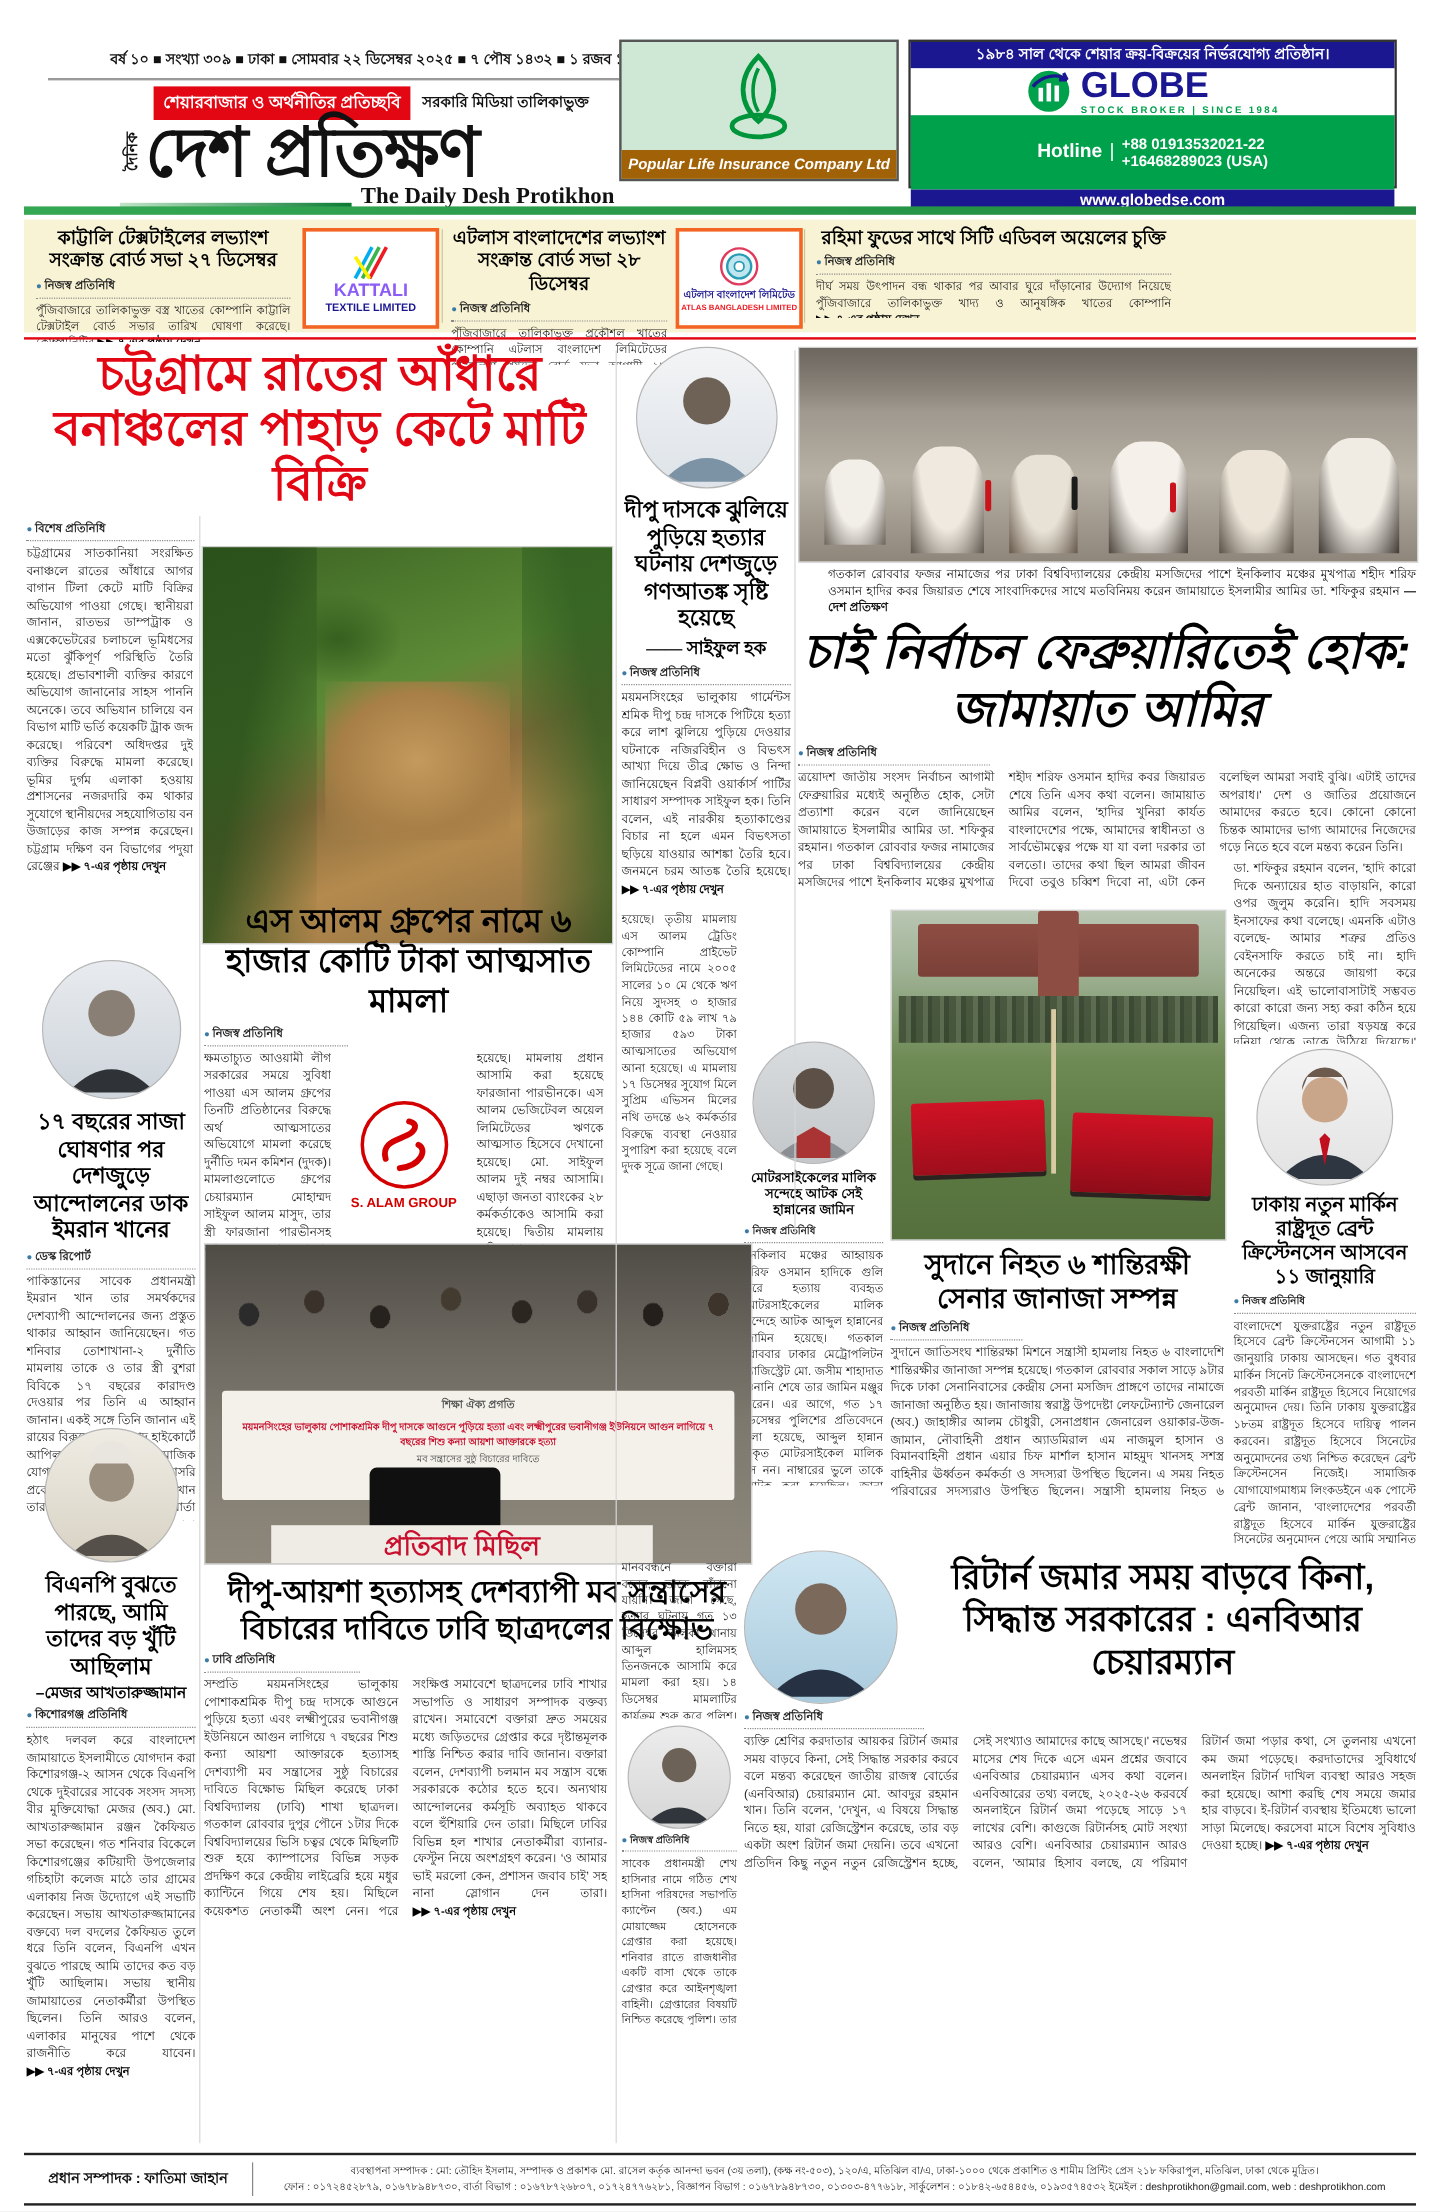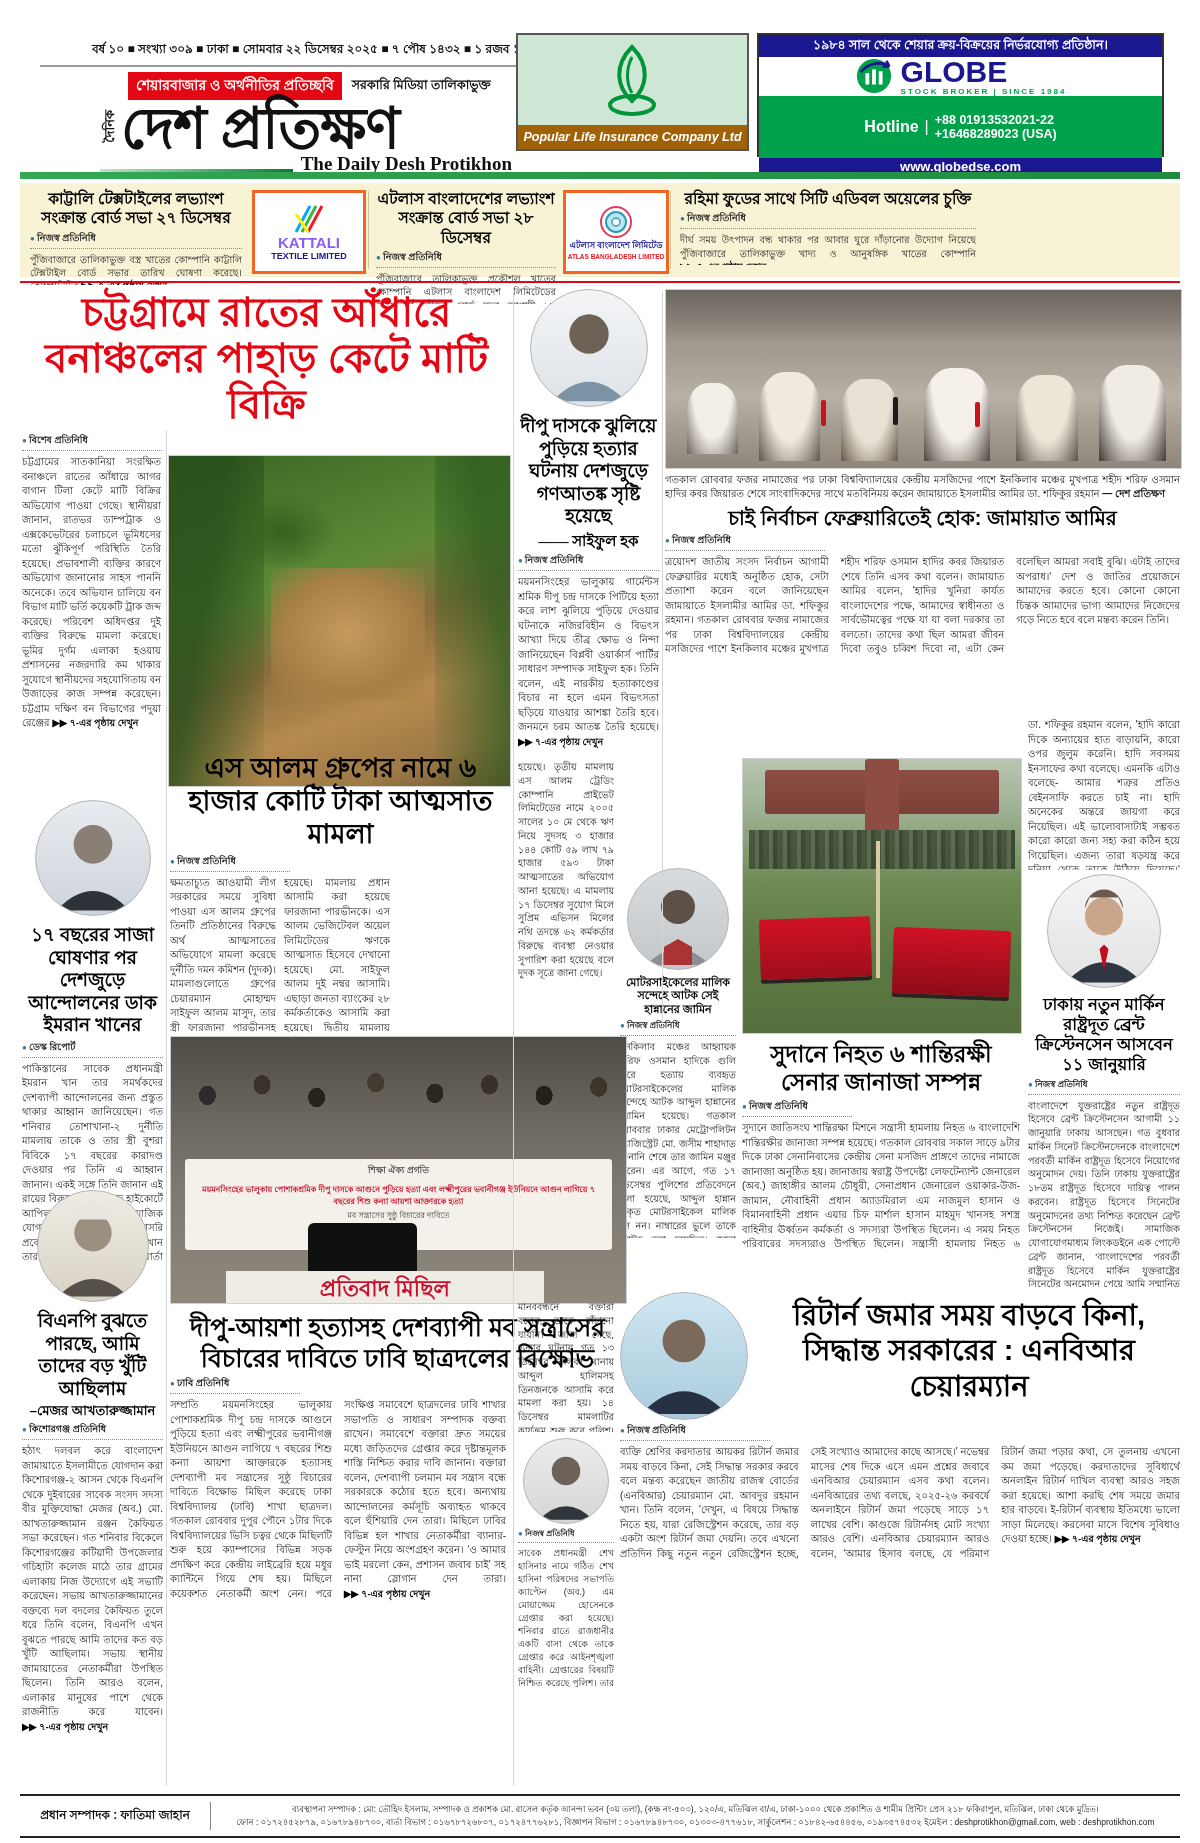--- a/index.html
+++ b/index.html
@@ -15,21 +15,21 @@
   .body-txt{font-size:10px;line-height:1.45;text-align:justify;color:#1c1c1c;overflow:hidden;}
   .see{font-weight:bold;font-size:9.5px;color:#000;white-space:nowrap;}
   .portrait{border-radius:50%;overflow:hidden;border:1px solid #b5b5b5;margin:0 auto;display:block;}
   .photo{overflow:hidden;position:relative;border:1px solid #cfcfcf;}
   .cols3{column-count:3;column-gap:12px;}
   .cols2{column-count:2;column-gap:12px;}
   .vsep{width:1px;background:#d6d6d6;}
   .logo-box{background:#fff;border:3px solid #f26522;display:flex;align-items:center;justify-content:center;flex-direction:column;overflow:hidden;}
   .brief-title{font-size:15.5px;font-weight:bold;text-align:center;line-height:1.25;color:#000;}
   .brief-body{font-size:9.5px;line-height:1.4;text-align:justify;color:#222;overflow:hidden;}
-  .caption{font-size:10px;line-height:1.35;text-align:justify;color:#111;font-weight:500;}
+  .caption{font-size:10px;line-height:1.35;text-align:justify;color:#111;font-weight:500;margin-left:25px;}
 </style>
 </head>
 <body>
 
 <div id="page">
 
   <div class="abs" style="left:40px;top:40px;width:556px;">
     <div class="center" style="font-size:12px;font-weight:bold;">বর্ষ ১০ ■ সংখ্যা ৩০৯ ■ ঢাকা ■ সোমবার ২২ ডিসেম্বর ২০২৫ ■ ৭ পৌষ ১৪৩২ ■ ১ রজব ১৪৪৭</div>
     <div style="border-bottom:2px solid #9a9a9a;margin-top:5px;"></div>
   </div>
@@ -186,21 +186,21 @@
       <div class="abs" style="left:84%;top:42%;width:13%;height:54%;background:radial-gradient(ellipse at top,#f0ece4 55%,#3f3a34 100%);border-radius:40% 40% 0 0;"></div>
       <div class="abs" style="left:30%;top:62%;width:5px;height:26px;background:#c9141c;border-radius:2px;"></div>
       <div class="abs" style="left:44%;top:60%;width:5px;height:28px;background:#1b1b1b;border-radius:2px;"></div>
       <div class="abs" style="left:60%;top:63%;width:5px;height:25px;background:#c9141c;border-radius:2px;"></div>
       <div class="abs" style="left:0;top:0;width:100%;height:30%;background:linear-gradient(180deg,#6d675f,transparent);"></div>
     </div>
     <div class="caption" style="margin-top:4px;">
       <span>গতকাল রোববার ফজর নামাজের পর ঢাকা বিশ্ববিদ্যালয়ের কেন্দ্রীয় মসজিদের পাশে ইনকিলাব মঞ্চের মুখপাত্র শহীদ শরিফ ওসমান হাদির কবর জিয়ারত শেষে সাংবাদিকদের সাথে মতবিনিময় করেন জামায়াতে ইসলামীর আমির ডা. শফিকুর রহমান</span>
       <b><span>— দেশ প্রতিক্ষণ</span></b>
     </div>
-    <div class="hl" style="font-size:20px;margin-top:6px;">চাই নির্বাচন ফেব্রুয়ারিতেই হোক: জামায়াত আমির</div>
+    <div class="hl" style="font-size:40px;margin-top:6px;font-style:italic;">চাই নির্বাচন ফেব্রুয়ারিতেই হোক: জামায়াত আমির</div>
     <div class="byline">নিজস্ব প্রতিনিধি</div>
     <div class="dotline" style="width:160px;"></div>
     <div class="cols3 body-txt" style="height:108px;">ত্রয়োদশ জাতীয় সংসদ নির্বাচন আগামী ফেব্রুয়ারির মধ্যেই অনুষ্ঠিত হোক, সেটা প্রত্যাশা করেন বলে জানিয়েছেন জামায়াতে ইসলামীর আমির ডা. শফিকুর রহমান। গতকাল রোববার ফজর নামাজের পর ঢাকা বিশ্ববিদ্যালয়ের কেন্দ্রীয় মসজিদের পাশে ইনকিলাব মঞ্চের মুখপাত্র শহীদ শরিফ ওসমান হাদির কবর জিয়ারত শেষে তিনি এসব কথা বলেন। জামায়াত আমির বলেন, 'হাদির খুনিরা কার্যত বাংলাদেশের পক্ষে, আমাদের স্বাধীনতা ও সার্বভৌমত্বের পক্ষে যা যা বলা দরকার তা বলতো। তাদের কথা ছিল আমরা জীবন দিবো তবুও চব্বিশ দিবো না, এটা কেন বলেছিল আমরা সবাই বুঝি। এটাই তাদের অপরাধ।' দেশ ও জাতির প্রয়োজনে আমাদের করতে হবে। কোনো কোনো চিন্তক আমাদের ভাগ্য আমাদের নিজেদের গড়ে নিতে হবে বলে মন্তব্য করেন তিনি।</div>
   </div>
   <div class="abs body-txt" style="left:1028px;top:718px;width:152px;height:152px;">
     <span>ডা. শফিকুর রহমান বলেন, 'হাদি কারো দিকে অন্যায়ের হাত বাড়ায়নি, কারো ওপর জুলুম করেনি। হাদি সবসময় ইনসাফের কথা বলেছে। এমনকি এটাও বলেছে- আমার শত্রুর প্রতিও বেইনসাফি করতে চাই না। হাদি অনেকের অন্তরে জায়গা করে নিয়েছিল। এই ভালোবাসাটাই সম্ভবত কারো কারো জন্য সহ্য করা কঠিন হয়ে গিয়েছিল। এজন্য তারা ষড়যন্ত্র করে দুনিয়া থেকে তাকে উঠিয়ে দিয়েছে।' যারা বিপ্লবী তাদের খুন করে বিপ্লবের চেতনাকে খুন করা যায় না বরং সেই চেতনা আরও ছড়িয়ে পড়ে বলে মন্তব্য করেন জামায়াত আমির।</span>
     
   </div>
 
   <div class="abs" style="left:22px;top:800px;width:141px;">
@@ -236,20 +236,28 @@
       <span class="see">▶▶ ৭-এর পৃষ্ঠায় দেখুন</span>
     </div>
   </div>
 
   <div class="abs" style="left:170px;top:752px;width:341px;">
     <div class="hl" style="font-size:27px;">এস আলম গ্রুপের নামে ৬ হাজার কোটি টাকা আত্মসাত মামলা</div>
     <div class="byline">নিজস্ব প্রতিনিধি</div>
     <div class="dotline" style="width:120px;"></div>
     <div style="display:flex;gap:8px;">
       <div class="body-txt" style="width:106px;height:172px;">ক্ষমতাচ্যুত আওয়ামী লীগ সরকারের সময়ে সুবিধা পাওয়া এস আলম গ্রুপের তিনটি প্রতিষ্ঠানের বিরুদ্ধে অর্থ আত্মসাতের অভিযোগে মামলা করেছে দুর্নীতি দমন কমিশন (দুদক)। মামলাগুলোতে গ্রুপের চেয়ারম্যান মোহাম্মদ সাইফুল আলম মাসুদ, তার স্ত্রী ফারজানা পারভীনসহ ব্যাংক ও এস আলম গ্রুপের বিভিন্ন প্রতিষ্ঠানের কর্মকর্তাদের আসামি করা হয়েছে। মামলার তদন্ত সংশ্লিষ্টরা জানান, এস আলম কোল্ড রোল্ড স্টিলস লিমিটেডের নামে ২০১০ সাল থেকে চলতি বছরের এপ্রিল পর্যন্ত ঋণ নিয়ে বিপুল অঙ্কের অর্থ তুলে নেওয়া হয়।</div>
+      <div style="width:105px;display:flex;flex-direction:column;align-items:center;justify-content:center;">
+        <svg width="78" height="78" viewBox="0 0 80 80">
+          <circle cx="40" cy="40" r="36" fill="none" stroke="#d40000" stroke-width="3"></circle>
+          <path d="M24 52 C20 38 34 36 42 32 C50 28 52 22 44 20" fill="none" stroke="#d40000" stroke-width="5" stroke-linecap="round"></path>
+          <path d="M36 60 C54 58 60 44 52 40" fill="none" stroke="#d40000" stroke-width="5" stroke-linecap="round"></path>
+        </svg>
+        <div style="color:#d40000;font-weight:bold;font-size:11px;margin-top:4px;white-space:nowrap;">S. ALAM GROUP</div>
+      </div>
       <div class="body-txt" style="width:106px;height:172px;">হয়েছে। মামলায় প্রধান আসামি করা হয়েছে ফারজানা পারভীনকে। এস আলম ভেজিটেবল অয়েল লিমিটেডের ঋণকে আত্মসাত হিসেবে দেখানো হয়েছে। মো. সাইফুল আলম দুই নম্বর আসামি। এছাড়া জনতা ব্যাংকের ২৮ কর্মকর্তাকেও আসামি করা হয়েছে। দ্বিতীয় মামলায় অভিযোগ করা হয়েছে, এস আলম কোল্ড রোল্ড স্টিলস লিমিটেডের নামে ২০১০ সালের ২৬ ফেব্রুয়ারি থেকে চলতি বছরের ২ এপ্রিল পর্যন্ত ঋণ নিয়ে সুদসহ মোট ২ হাজার ২৯৭ কোটি ৭১ টাকা ৫ পয়সা আত্মসাত করা হয়েছে। এ মামলায়</div>
     </div>
   </div>
   <div class="abs body-txt" style="left:518px;top:760px;width:96px;height:268px;font-size:9.5px;">হয়েছে। তৃতীয় মামলায় এস আলম ট্রেডিং কোম্পানি প্রাইভেট লিমিটেডের নামে ২০০৫ সালের ১০ মে থেকে ঋণ নিয়ে সুদসহ ৩ হাজার ১৪৪ কোটি ৫৯ লাখ ৭৯ হাজার ৫৯৩ টাকা আত্মসাতের অভিযোগ আনা হয়েছে। এ মামলায় ১৭ ডিসেম্বর সুযোগ মিলে সুপ্রিম এভিসন মিলের নথি তদন্তে ৬২ কর্মকর্তার বিরুদ্ধে ব্যবস্থা নেওয়ার সুপারিশ করা হয়েছে বলে দুদক সূত্রে জানা গেছে।</div>
 
   <div class="abs" style="left:620px;top:868px;width:116px;">
     <div class="portrait" style="width:100px;height:100px;background:linear-gradient(180deg,#d9dcdf,#c3c7ca);">
       <svg width="100" height="100" viewBox="0 0 100 100">
         <circle cx="50" cy="38" r="17" fill="#5d5147"></circle>
         <path d="M18 96 Q50 64 82 96 Z" fill="#8b8f93"></path>

